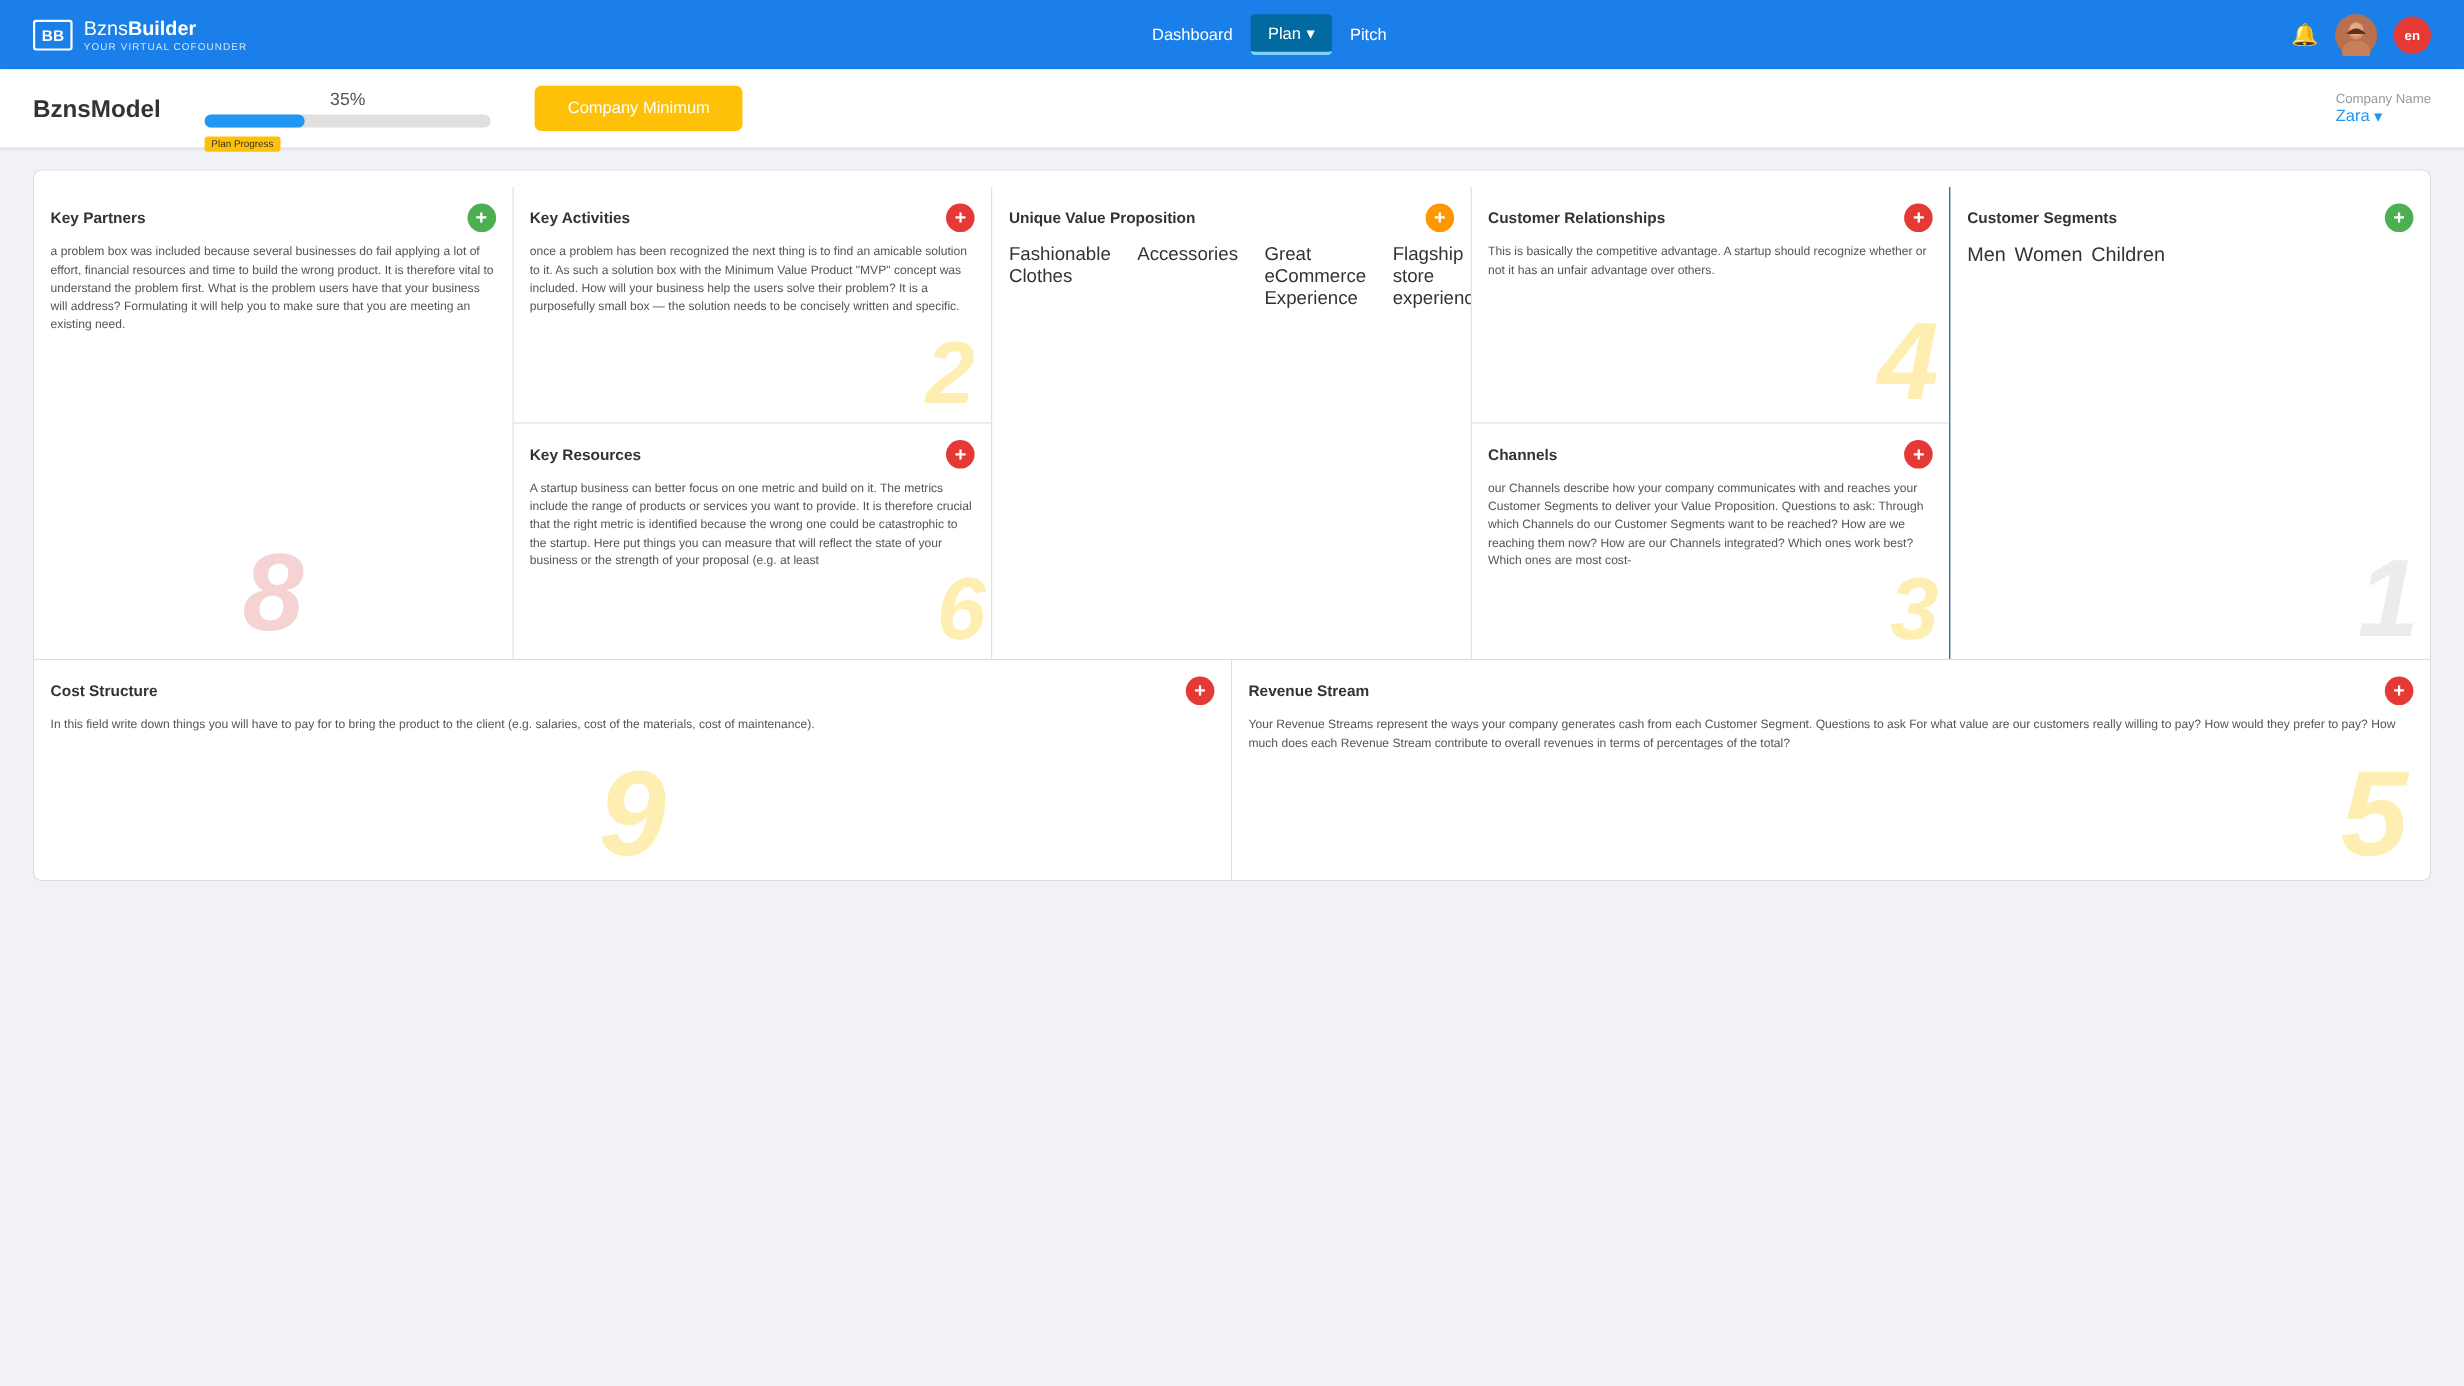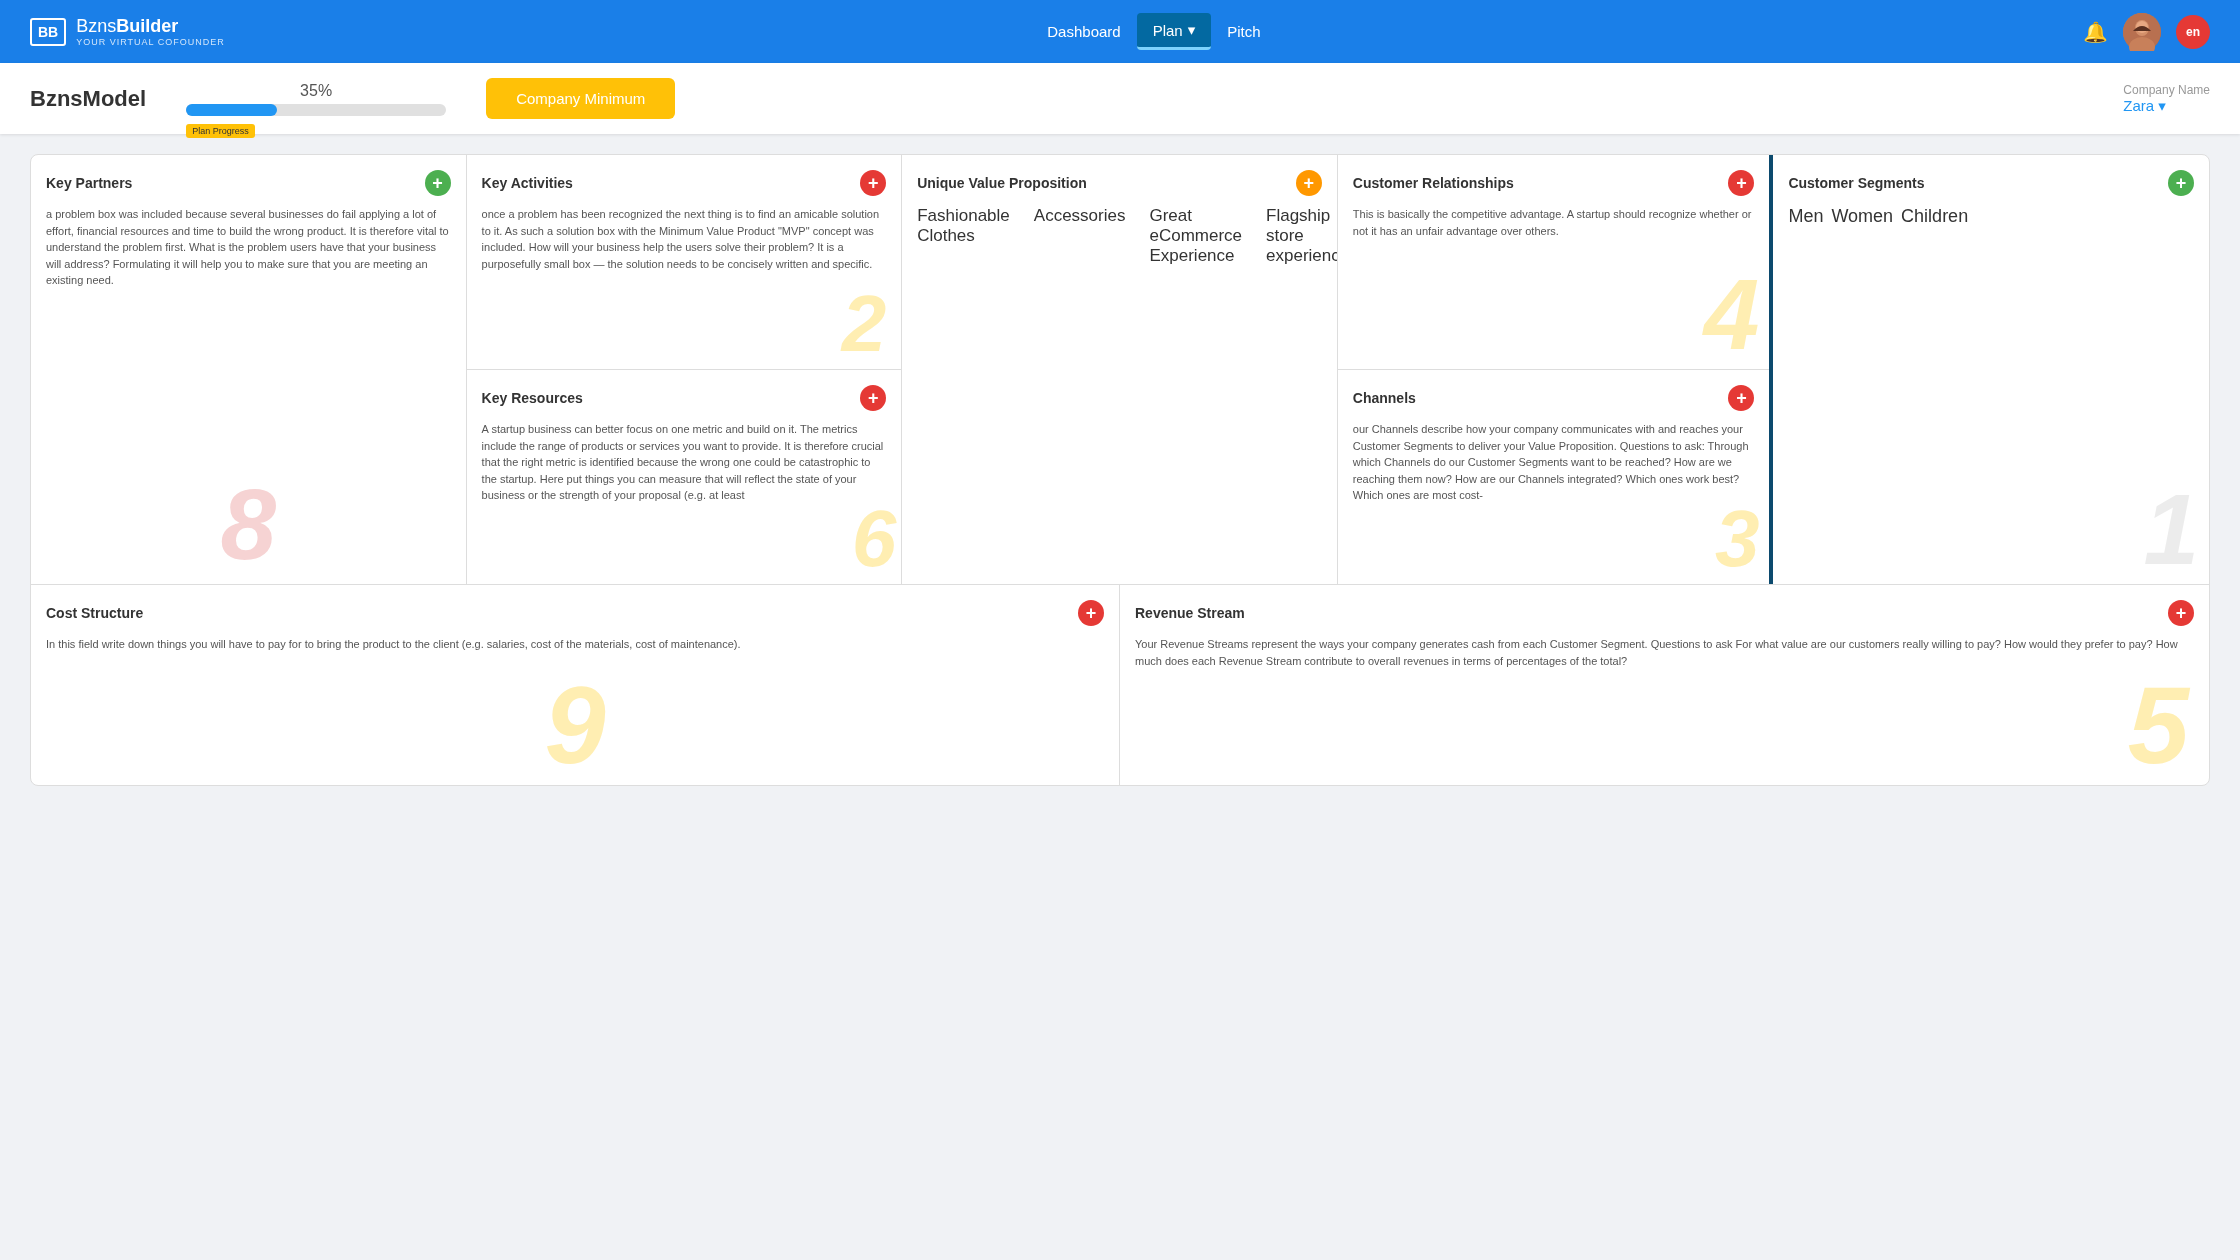--- a/index.html
+++ b/index.html
@@ -305,21 +305,21 @@
     <div class="company-name-value">
       <span>Zara</span>
       <span>▾</span>
     </div>
   </div>
 </div>
 
 <div class="canvas-container">
   <div class="bmc-container">
 
-    <div style="display:grid; grid-template-columns: 1fr 1fr 1fr 1fr 1fr; border-bottom: 1px solid #ddd; min-height:430px;">
+    <div style="display:grid; grid-template-columns: 1fr 1fr 1fr 1fr 1fr; border-bottom: 1px solid #ddd; min-height:430px;margin-top:15px;">
 
       <div class="bmc-cell" style="border-right:1px solid #ddd; display:flex; flex-direction:column;">
         <div class="cell-header">
           <span class="cell-title">Key Partners</span>
           <button class="add-btn add-btn-green">+</button>
         </div>
         <p class="cell-text">a problem box was included because several businesses do fail applying a lot of effort, financial resources and time to build the wrong product. It is therefore vital to understand the problem first. What is the problem users have that your business will address? Formulating it will help you to make sure that you are meeting an existing need.</p>
         <div class="watermark wm-8">8</div>
       </div>
 
@@ -355,21 +355,21 @@
           <div class="uvp-item">Accessories</div>
           <hr class="uvp-divider">
           <div class="uvp-item">Great eCommerce Experience</div>
           <hr class="uvp-divider">
           <div class="uvp-item">Flagship store experience</div>
           <hr class="uvp-divider">
           <div class="uvp-item">Fast-fashion</div>
         </div>
       </div>
 
-      <div style="border-right:4px solid #0c4a6e; display:flex; flex-direction:column;">
+      <div style="border-right:1px solid #0c4a6e; display:flex; flex-direction:column;">
 
         <div class="bmc-cell" style="border-bottom:1px solid #ddd; flex:1; position:relative;">
           <div class="cell-header">
             <span class="cell-title">Customer Relationships</span>
             <button class="add-btn add-btn-red">+</button>
           </div>
           <p class="cell-text">This is basically the competitive advantage. A startup should recognize whether or not it has an unfair advantage over others.</p>
           <div class="watermark" style="bottom:5px;right:10px;font-size:100px;color:rgba(255,200,0,0.3);">4</div>
         </div>
 

